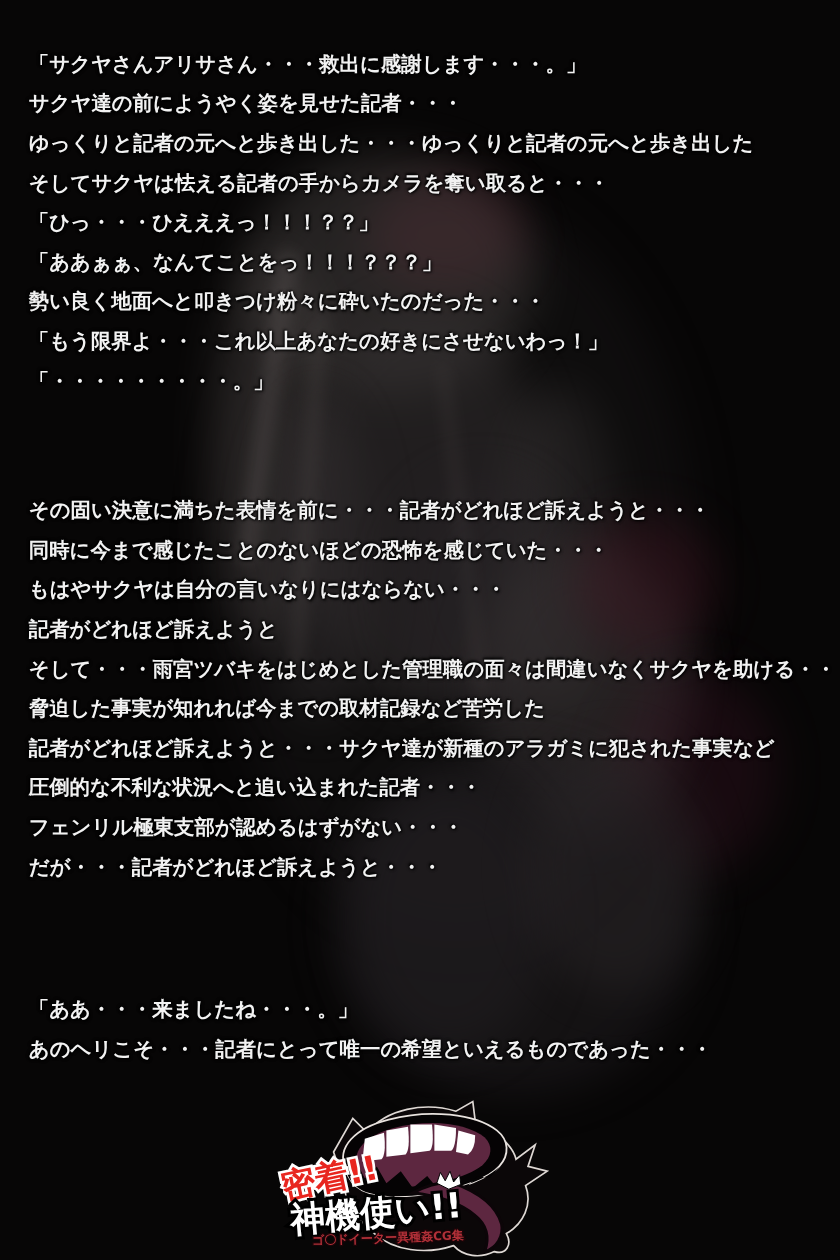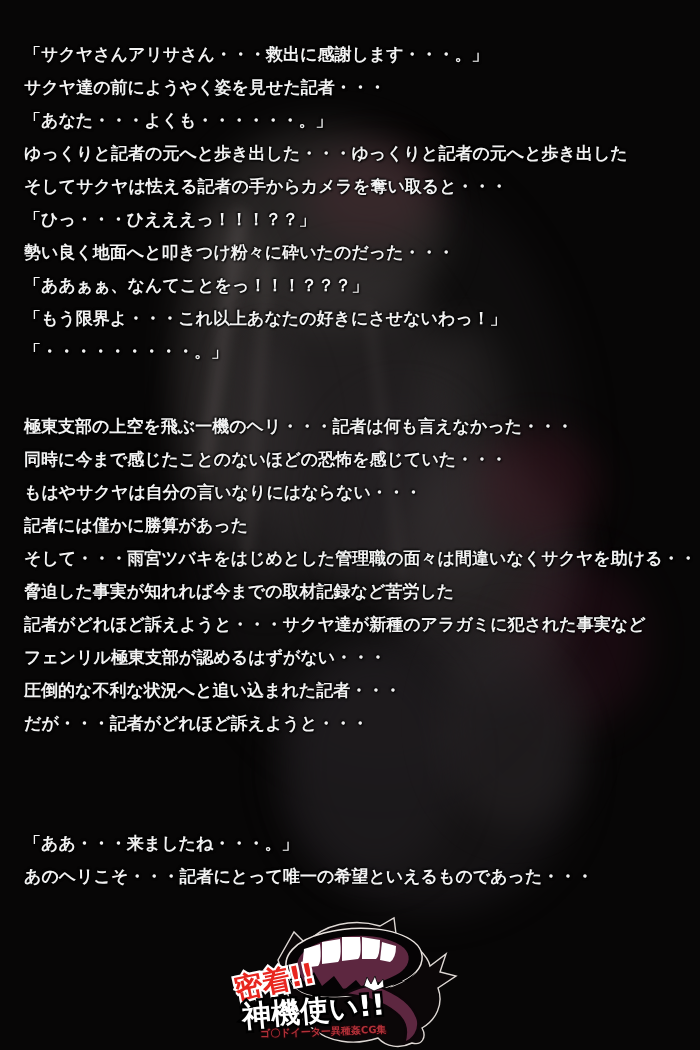--- a/index.html
+++ b/index.html
@@ -33,21 +33,21 @@
   
   .story {
     position:absolute; left:24px; right:6px;
     color:#f2f2f2; font-size:17px; font-weight:700; line-height:33px;
     white-space:nowrap;
     text-shadow:1px 1px 2px rgba(0,0,0,.95), -1px -1px 2px rgba(0,0,0,.9), 0 0 3px rgba(0,0,0,.8);
   }
   .story p { margin:0; }
   #block1 { top:38px; }
   #block2 { top:410px; }
-  #block3 { top:827px; }
+  #block3 { top:827px;font-family:Liberation Mono, monospace; }
 
   
   .logo { position:absolute; left:228px; top:916px; width:252px; height:134px; }
   .logo svg { display:block; overflow:visible; }
   .logo text { font-family:"DejaVu Sans","Liberation Sans",sans-serif; font-weight:bold; }
 </style>
 </head>
 <body>
 
 <div class="screen">
@@ -68,40 +68,39 @@
     <div class="blob b-boot"></div>
     <div class="blob b-thigh"></div>
     <div class="strand s1"></div>
     <div class="strand s2"></div>
     <div class="strand s3"></div>
   </div>
 
   <div class="story" id="block1">
     <p>「サクヤさんアリサさん・・・救出に感謝します・・・。」</p>
     <p>サクヤ達の前にようやく姿を見せた記者・・・</p>
-    <p>「あなた・・・よくも・・・・・・。」</p>
     <p>ゆっくりと記者の元へと歩き出した・・・ゆっくりと記者の元へと歩き出した</p>
     <p>そしてサクヤは怯える記者の手からカメラを奪い取ると・・・</p>
     <p>「ひっ・・・ひえええっ！！！？？」</p>
+    <p>「ああぁぁ、なんてことをっ！！！？？？」</p>
     <p>勢い良く地面へと叩きつけ粉々に砕いたのだった・・・</p>
-    <p>「ああぁぁ、なんてことをっ！！！？？？」</p>
     <p>「もう限界よ・・・これ以上あなたの好きにさせないわっ！」</p>
     <p>「・・・・・・・・・。」</p>
   </div>
 
   <div class="story" id="block2">
-    <p>極東支部の上空を飛ぶ一機のヘリ・・・記者は何も言えなかった・・・</p>
+    <p>その固い決意に満ちた表情を前に・・・記者がどれほど訴えようと・・・</p>
     <p>同時に今まで感じたことのないほどの恐怖を感じていた・・・</p>
     <p>もはやサクヤは自分の言いなりにはならない・・・</p>
-    <p>記者には僅かに勝算があった</p>
+    <p>記者がどれほど訴えようと</p>
     <p>そして・・・雨宮ツバキをはじめとした管理職の面々は間違いなくサクヤを助ける・・・</p>
     <p>脅迫した事実が知れれば今までの取材記録など苦労した</p>
     <p>記者がどれほど訴えようと・・・サクヤ達が新種のアラガミに犯された事実など</p>
+    <p>圧倒的な不利な状況へと追い込まれた記者・・・</p>
     <p>フェンリル極東支部が認めるはずがない・・・</p>
-    <p>圧倒的な不利な状況へと追い込まれた記者・・・</p>
     <p>だが・・・記者がどれほど訴えようと・・・</p>
   </div>
 
   <div class="story" id="block3">
     <p>「ああ・・・来ましたね・・・。」</p>
     <p>あのヘリこそ・・・記者にとって唯一の希望といえるものであった・・・</p>
   </div>
 
   <div class="logo">
     <svg viewBox="0 0 252 134" width="252" height="134">

